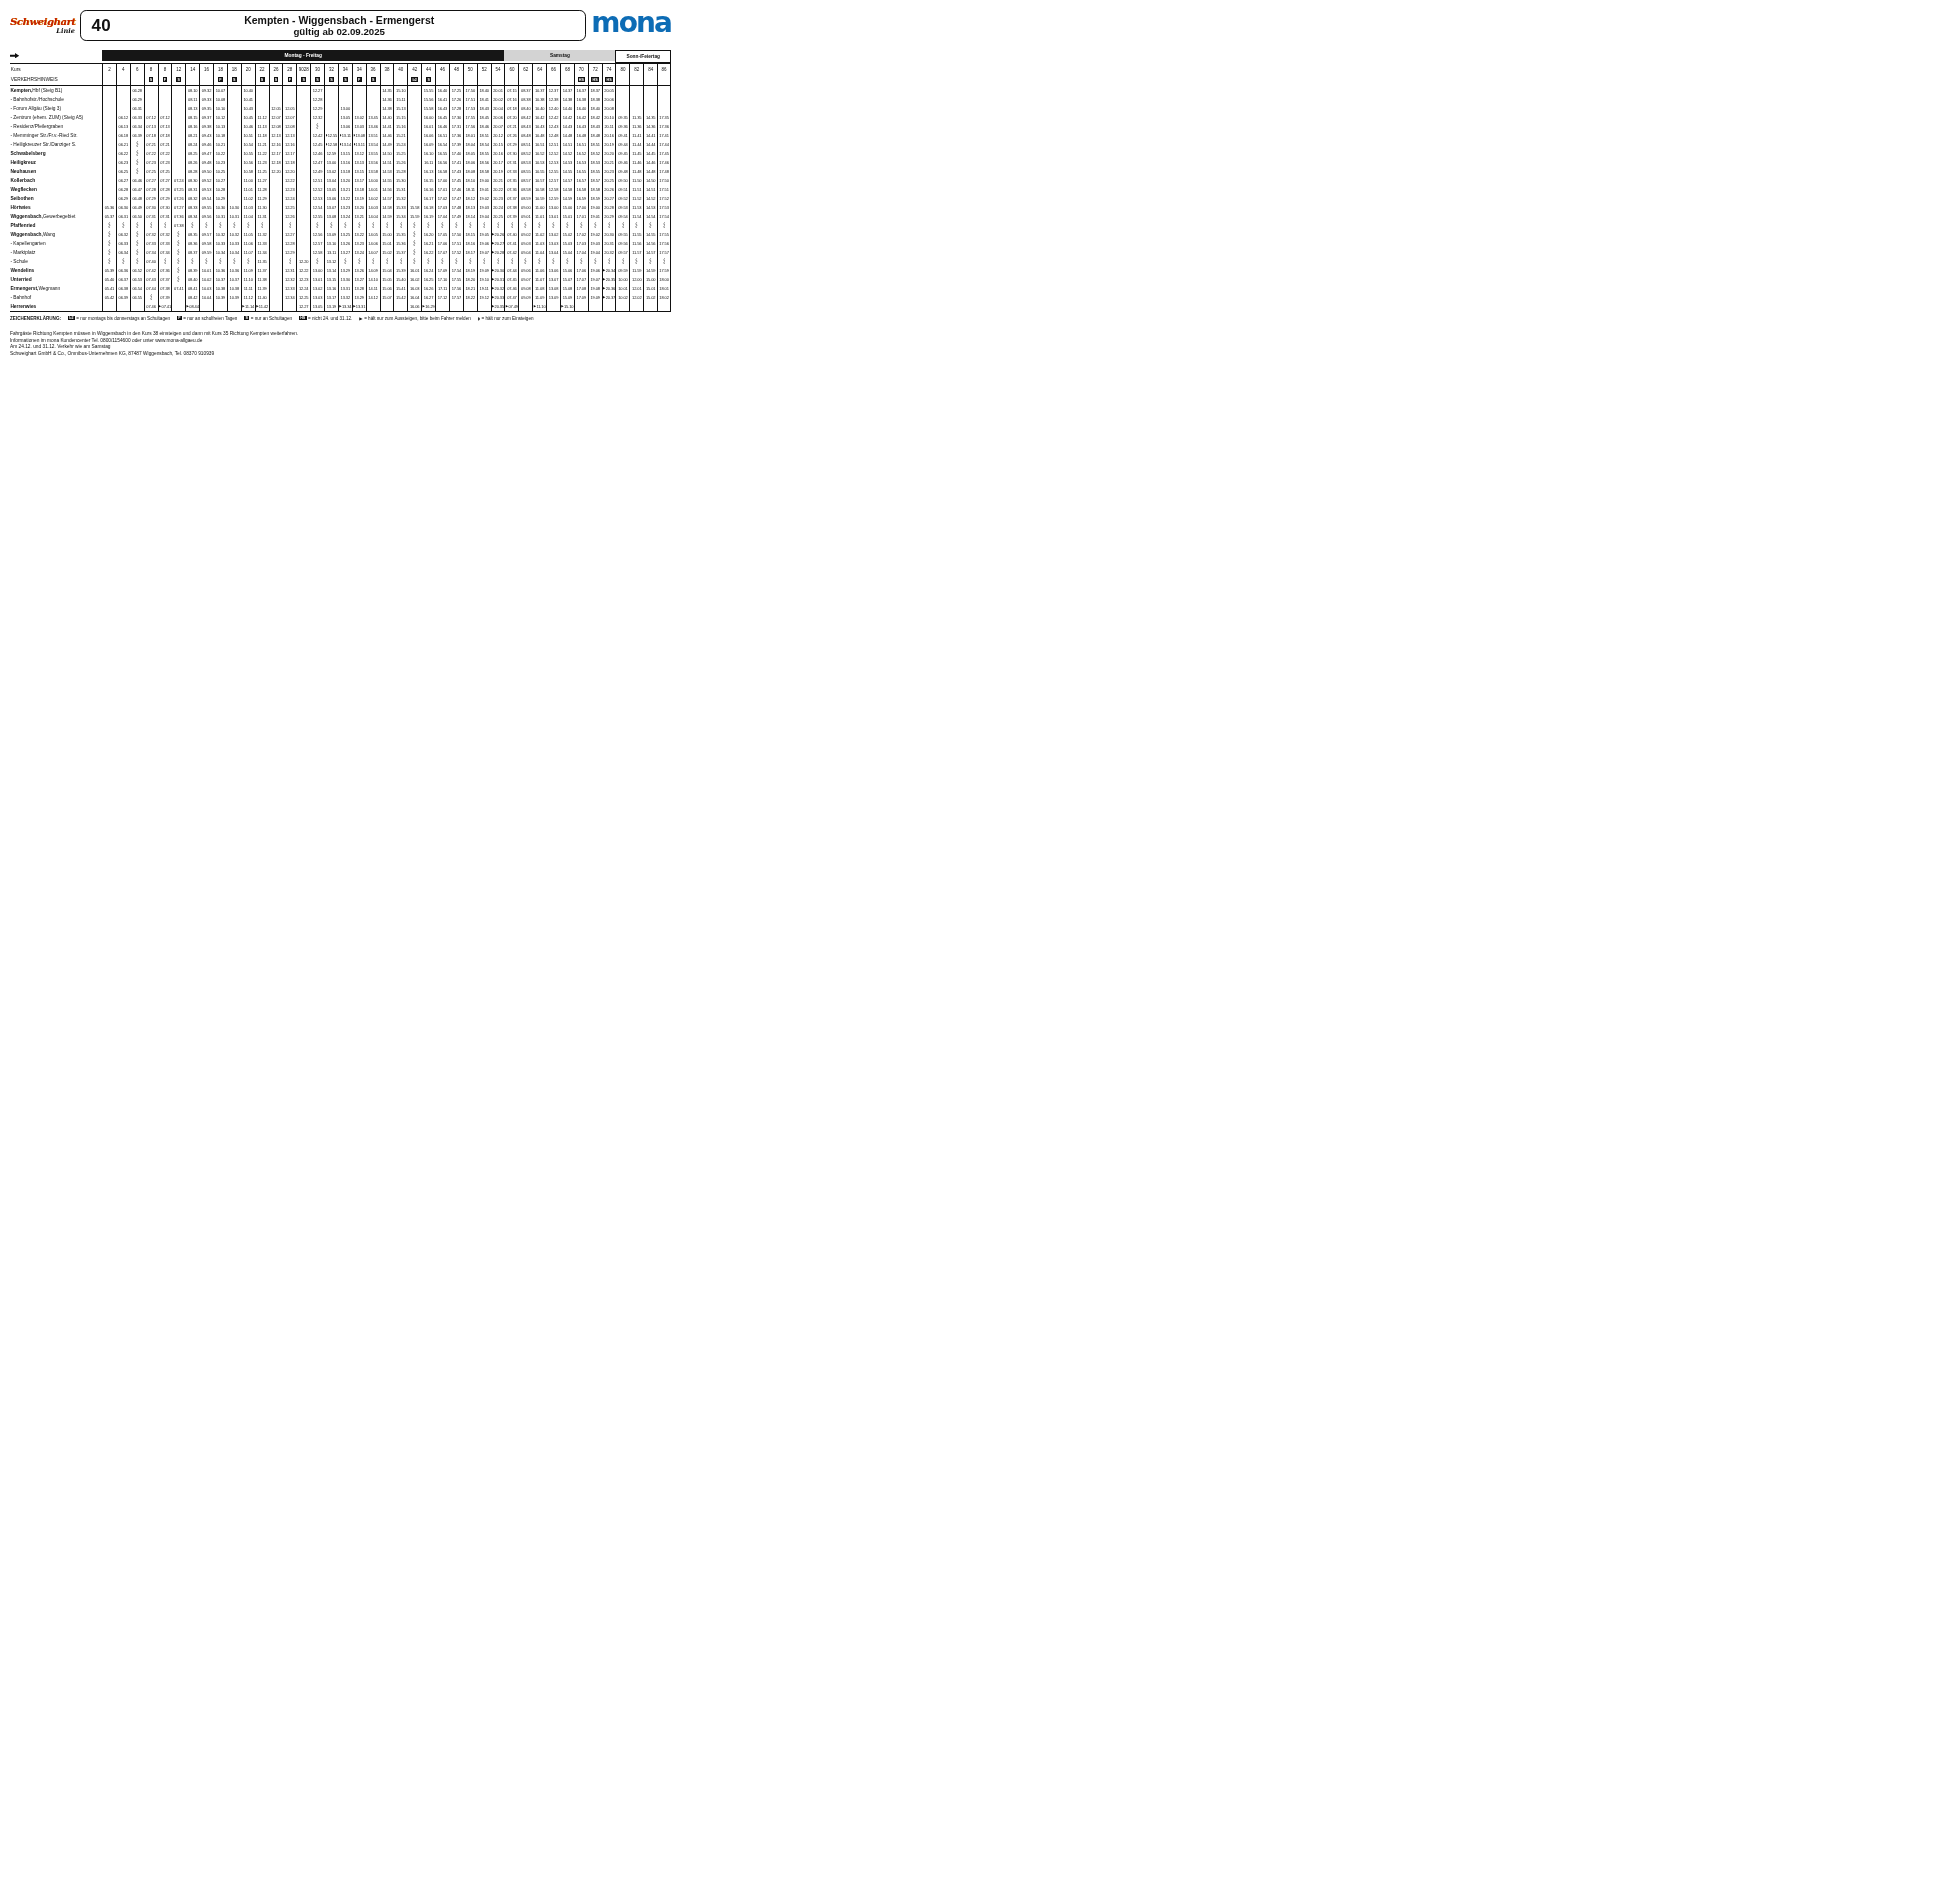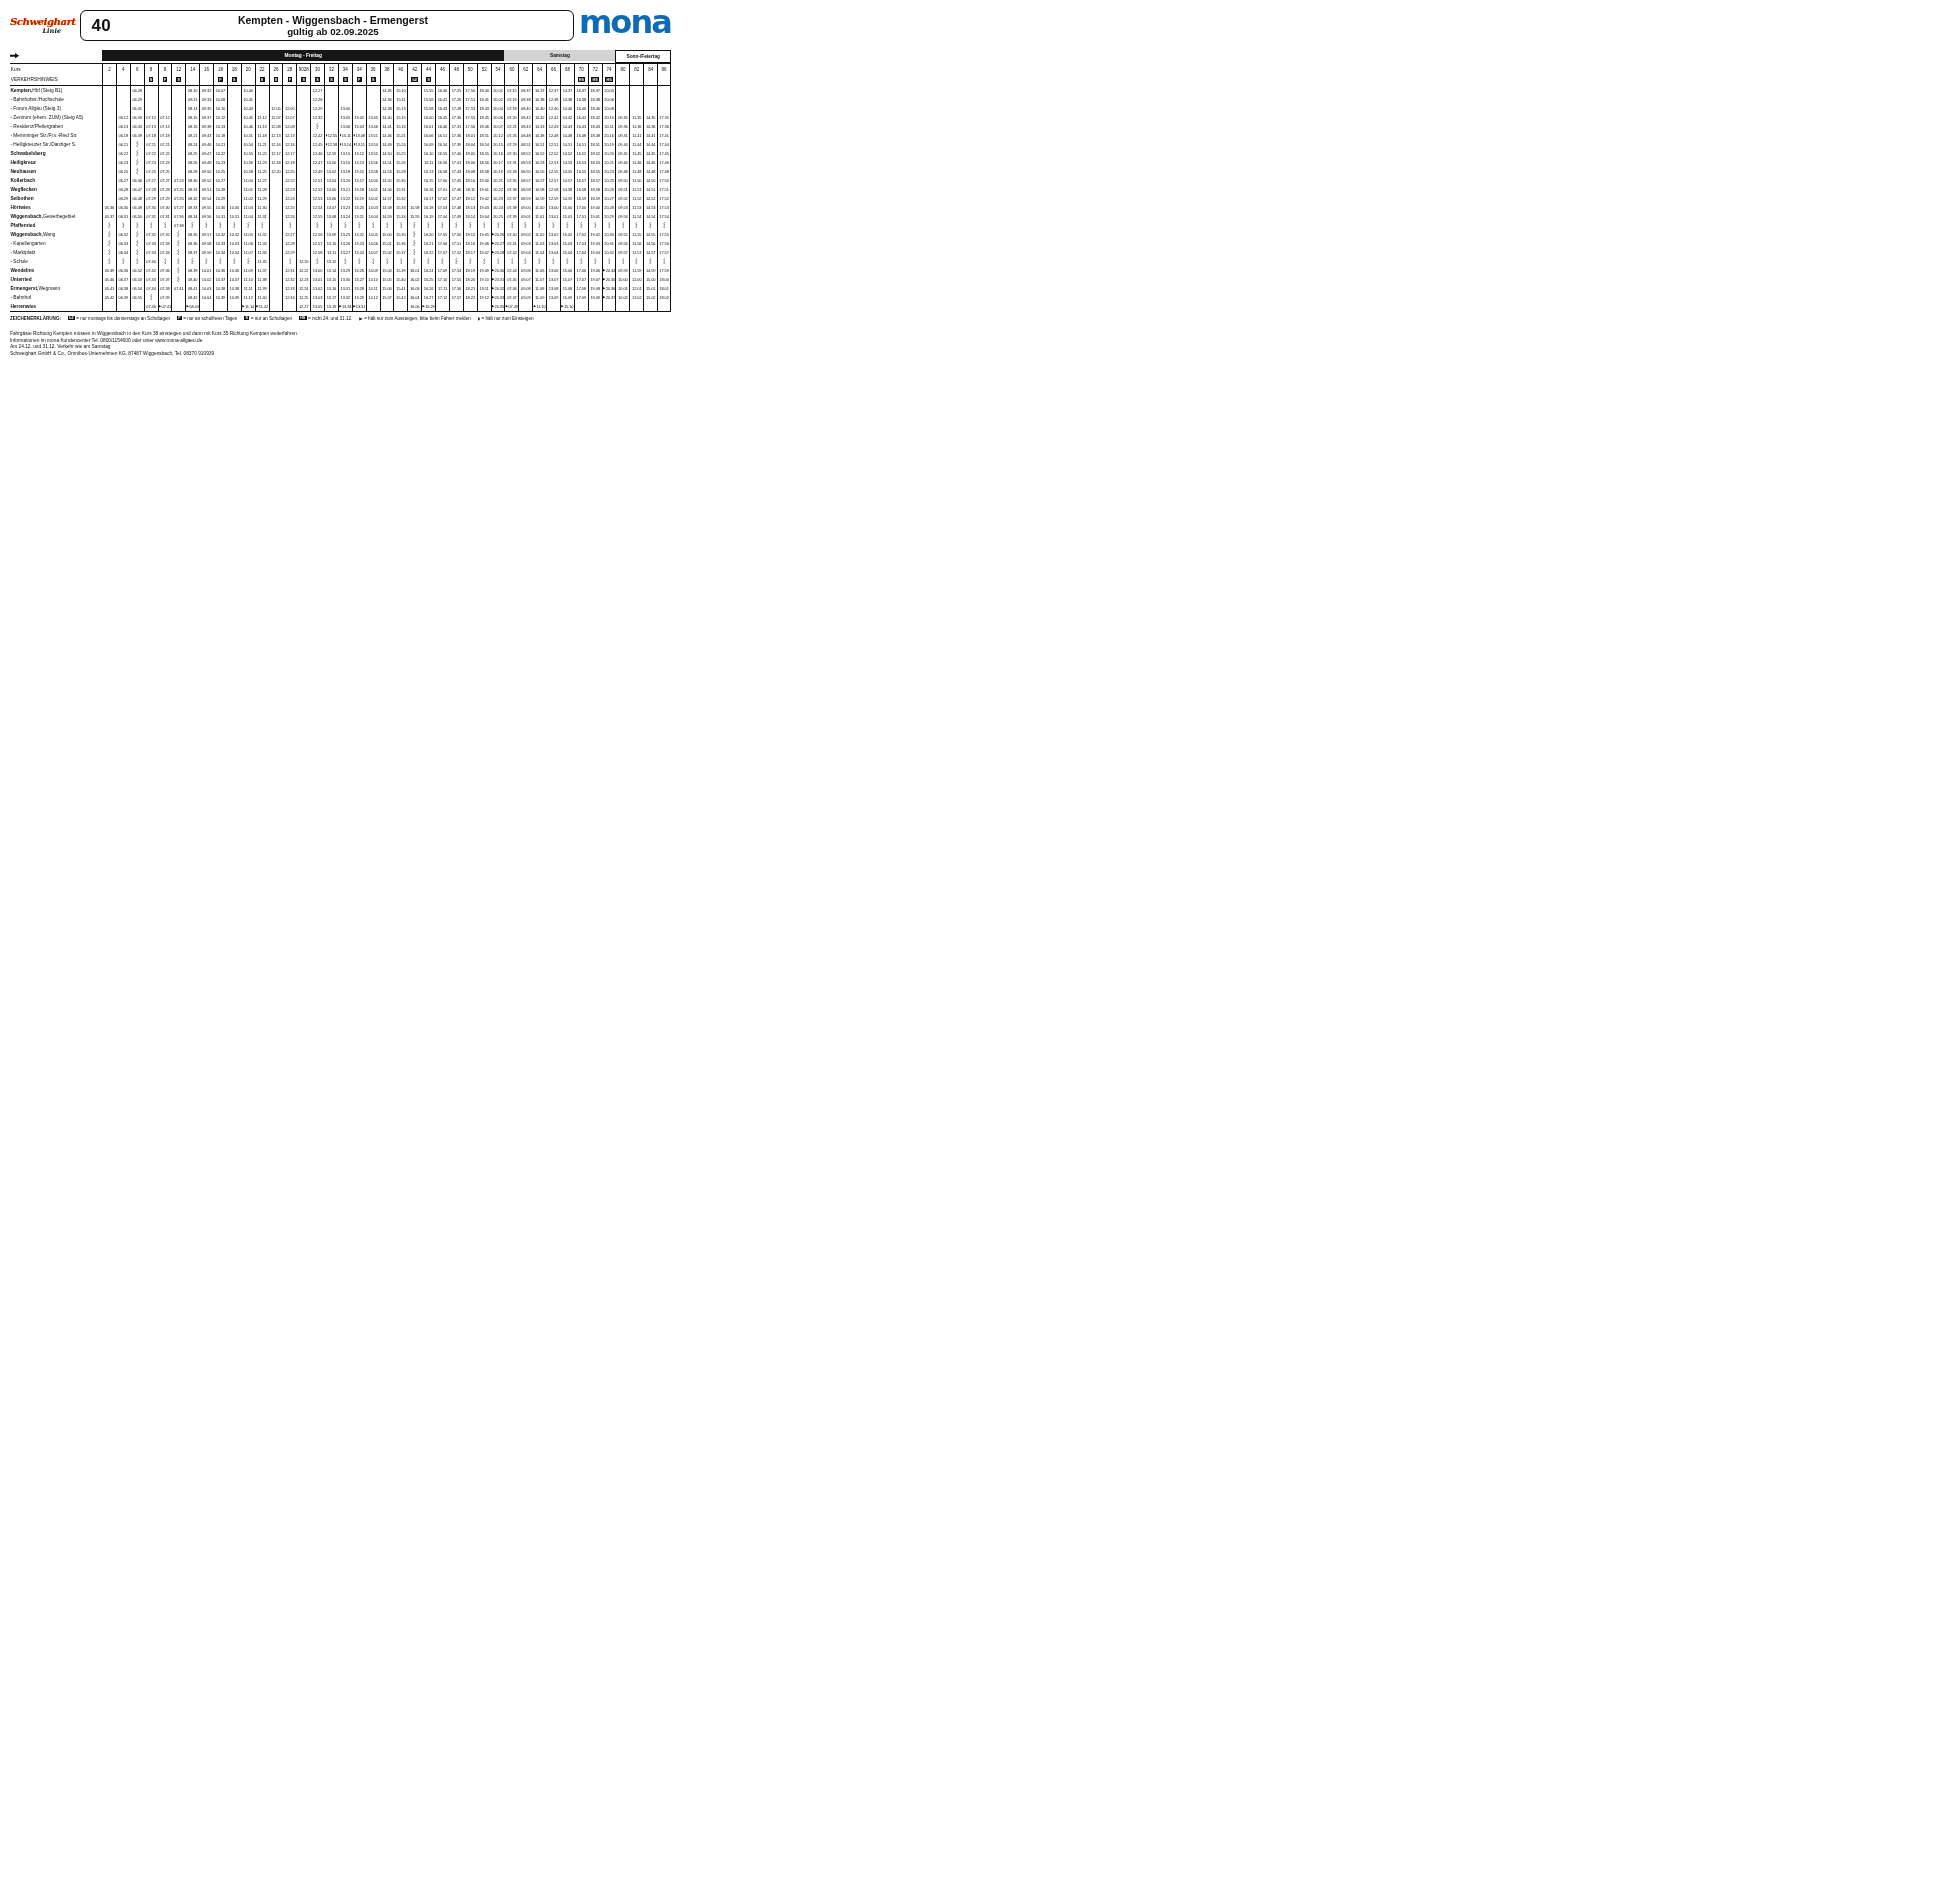--- a/index.html
+++ b/index.html
@@ -1,33 +1,33 @@
 <!DOCTYPE html>
 <html style="font-size:6.2px"><head>
 <meta charset="utf-8">
 <style>
   html,body{margin:0;padding:0;background:#fff;}
   body{font-family:"Liberation Sans",sans-serif;color:#111;width:681px;}
   .page{padding:8.5px 10px 101px 10px;}
 
   
   .banner{display:flex;align-items:flex-start;gap:5.4px;margin-bottom:5.4px;height:36px;}
-  .schweighart{width:65px;padding-top:7px;text-align:center;flex:0 0 auto;}
+  .schweighart{width:65px;padding-top:7px;text-align:right;flex:0 0 auto;}
   .schweighart .s-main{font-family:"DejaVu Serif",serif;font-style:italic;font-weight:bold;
     font-size:10px;color:#c41e00;text-shadow:0.4px 0.4px 0 #e3a400;letter-spacing:-0.4px;white-space:nowrap;}
   .schweighart .s-sub{font-family:"DejaVu Serif",serif;font-style:italic;font-weight:bold;
     font-size:6.6px;color:#111;margin-top:0.8px;margin-left:18.6px;}
   .titlebox{flex:1 1 auto;border:1.2px solid #111;border-radius:6.2px;height:29px;margin-top:1.5px;
     position:relative;display:flex;align-items:center;}
   .linenum{font-size:17px;font-weight:bold;padding:0 10px;letter-spacing:0.4px;}
   .titlecenter{position:absolute;left:12px;right:0;text-align:center;line-height:1.15;}
   .titlecenter .t1{font-size:10.5px;font-weight:bold;}
   .titlecenter .t2{font-size:9.7px;font-weight:bold;}
   .mona{flex:0 0 auto;font-family:"DejaVu Sans",sans-serif;font-weight:bold;color:#0d6cb5;
-    font-size:32px;line-height:31px;letter-spacing:-1.9px;margin-top:-1.5px;}
+    font-size:28px;line-height:31px;letter-spacing:-1.9px;margin-top:-1.5px;}
 
   
   .grid{display:grid;grid-template-columns:92px repeat(41,1fr);width:100%;}
   .corner{height:11.6px;display:flex;align-items:center;}
   .band{height:11.6px;display:flex;align-items:center;justify-content:center;
     font-size:4.8px;font-weight:bold;}
   .band-mf{background:#161616;color:#fff;}
   .band-sa{background:#d3d3d3;color:#111;}
   .band-so{background:#fff;border:1.2px solid #111;color:#111;}
 

